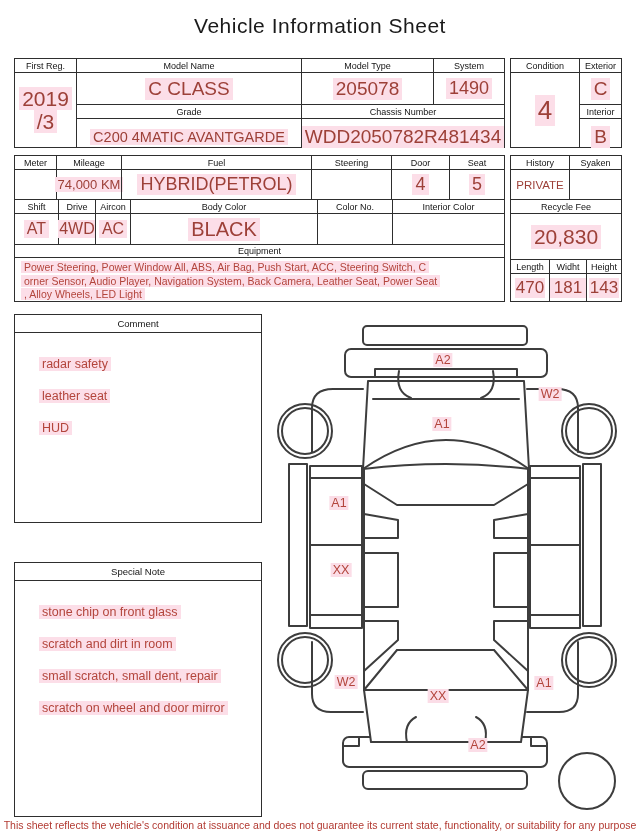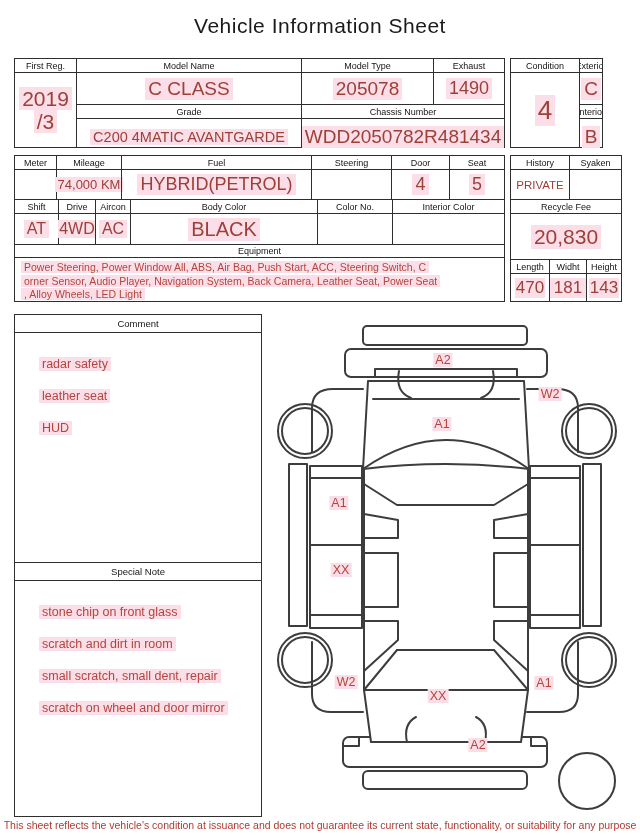--- a/index.html
+++ b/index.html
@@ -61,40 +61,40 @@
         <span class="hl red" style="font-size:19px">C CLASS</span>
       </div>
     </div>
     <div class="box bl">
       <div class="hdr">Model Type</div>
       <div class="val">
         <span class="hl red" style="font-size:19px">205078</span>
       </div>
     </div>
     <div class="box bl">
-      <div class="hdr">Exhaust</div>
+      <div class="hdr">System</div>
       <div class="val">
         <span class="hl red" style="font-size:18px">1490</span>
       </div>
     </div>
     <div class="box bl bt" style="grid-column:2">
       <div class="hdr">Grade</div>
       <div class="val">
         <span class="hl red" style="font-size:14.5px">C200 4MATIC AVANTGARDE</span>
       </div>
     </div>
     <div class="box bl bt" style="grid-column:3/5">
       <div class="hdr">Chassis Number</div>
       <div class="val">
         <span class="hl red" style="font-size:19px">WDD2050782R481434</span>
       </div>
     </div>
   </div>
 
-  <div class="tbl" style="left:510px;top:58px;width:93px;height:90px;grid-template-columns:68px 1fr;grid-template-rows:45px 1fr;">
+  <div class="tbl" style="left:510px;top:58px;width:112px;height:90px;grid-template-columns:68px 1fr;grid-template-rows:45px 1fr;">
     <div class="box" style="grid-row:1/3">
       <div class="hdr">Condition</div>
       <div class="val">
         <span class="hl red" style="font-size:26px">4</span>
       </div>
     </div>
     <div class="box bl">
       <div class="hdr">Exterior</div>
       <div class="val">
         <span class="hl red" style="font-size:19px">C</span>
@@ -225,21 +225,21 @@
       </div>
     </div>
     <div class="box bl">
       <div class="hdr">Height</div>
       <div class="val">
         <span class="hl red" style="font-size:17px;padding:0 1px">143</span>
       </div>
     </div>
   </div>
 
-  <div class="tbl" style="left:14px;top:314px;width:248px;height:249px;grid-template-columns:1fr;">
+  <div class="tbl" style="left:14px;top:314px;width:248px;height:209px;grid-template-columns:1fr;">
     <div class="box">
       <div class="hdr tall">Comment</div>
       <div class="note-content">
         <div class="note-line"><span class="hl prose">radar safety</span></div>
         <div class="note-line"><span class="hl prose">leather seat</span></div>
         <div class="note-line"><span class="hl prose">HUD</span></div>
       </div>
     </div>
   </div>
 

